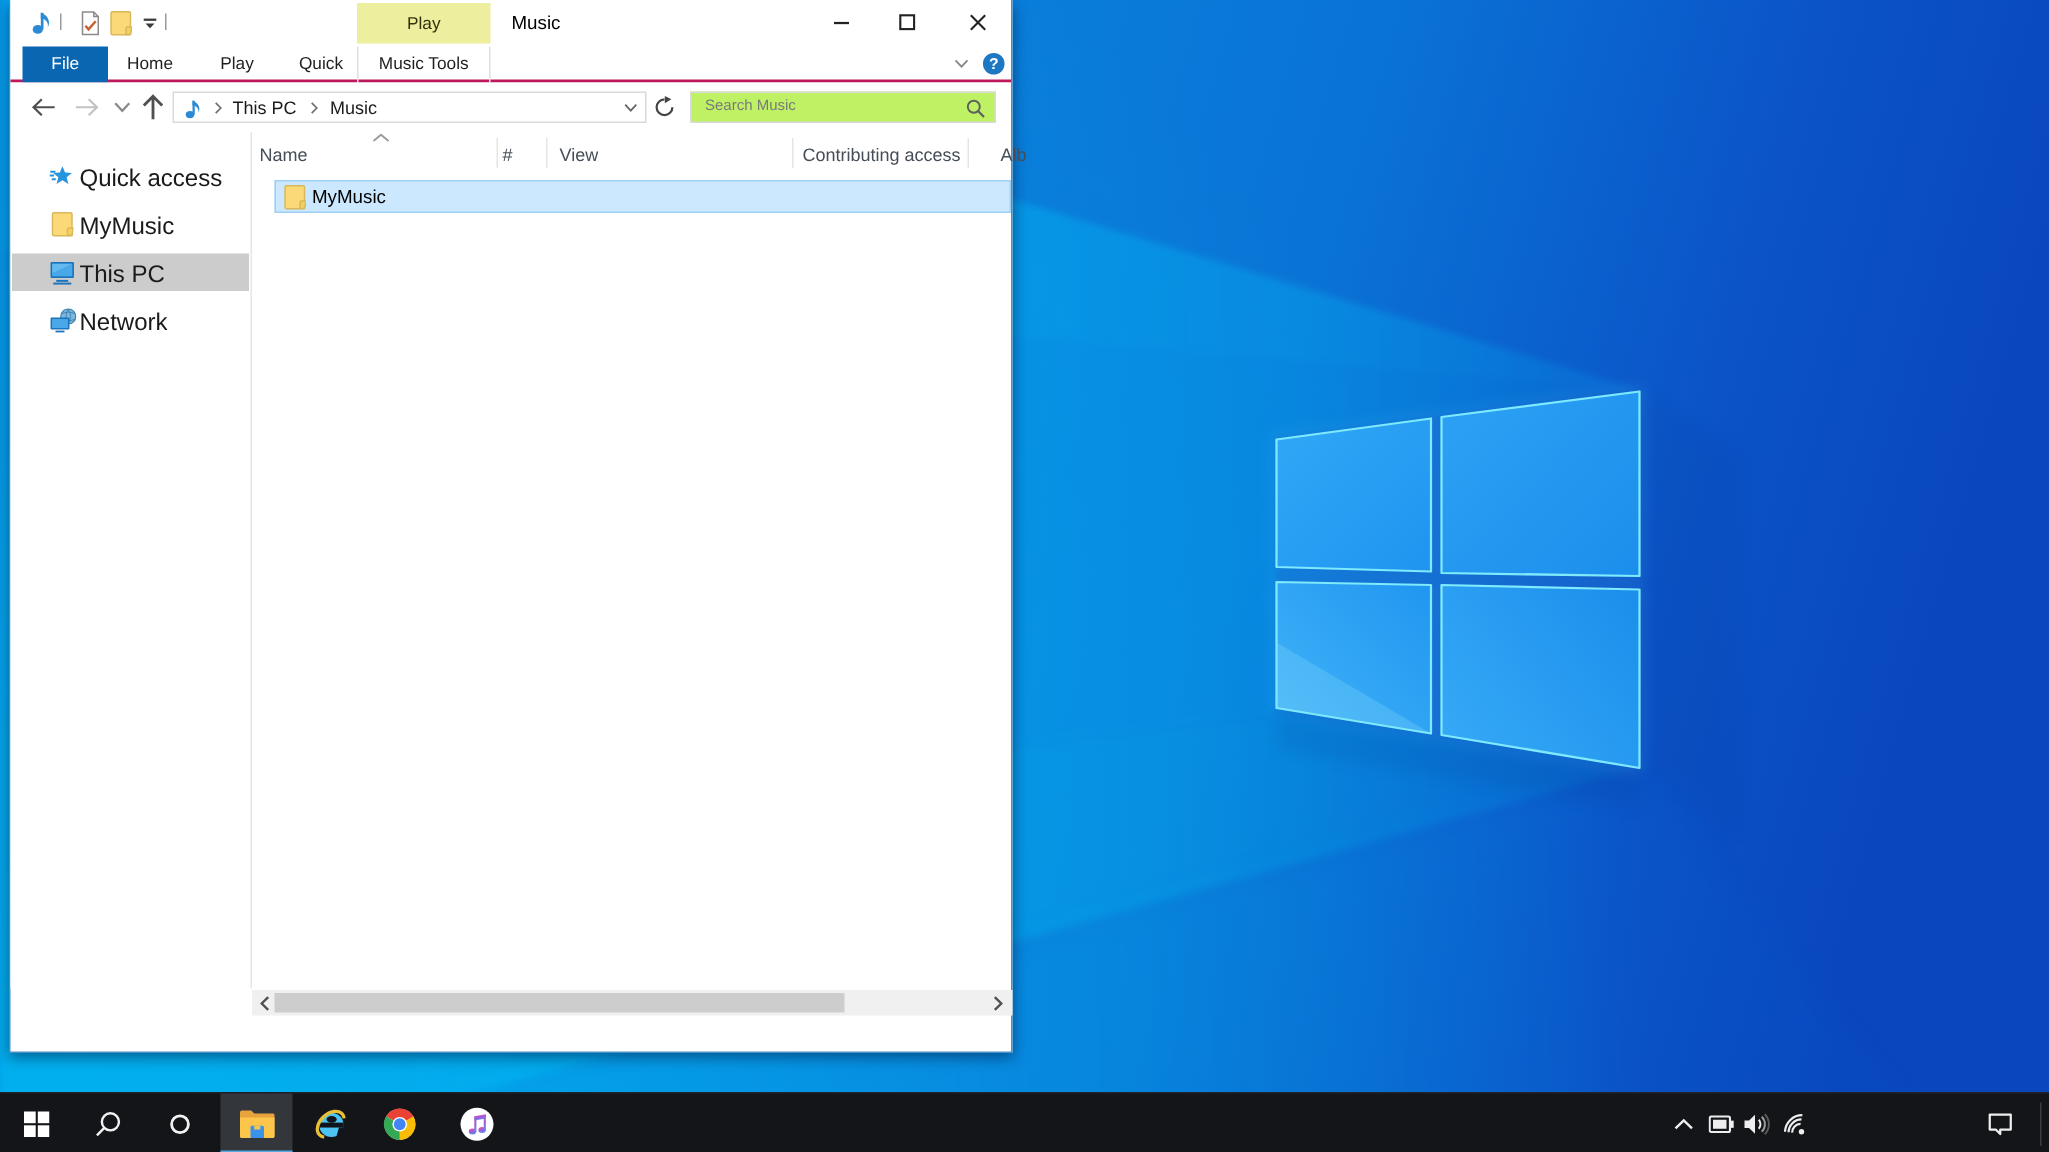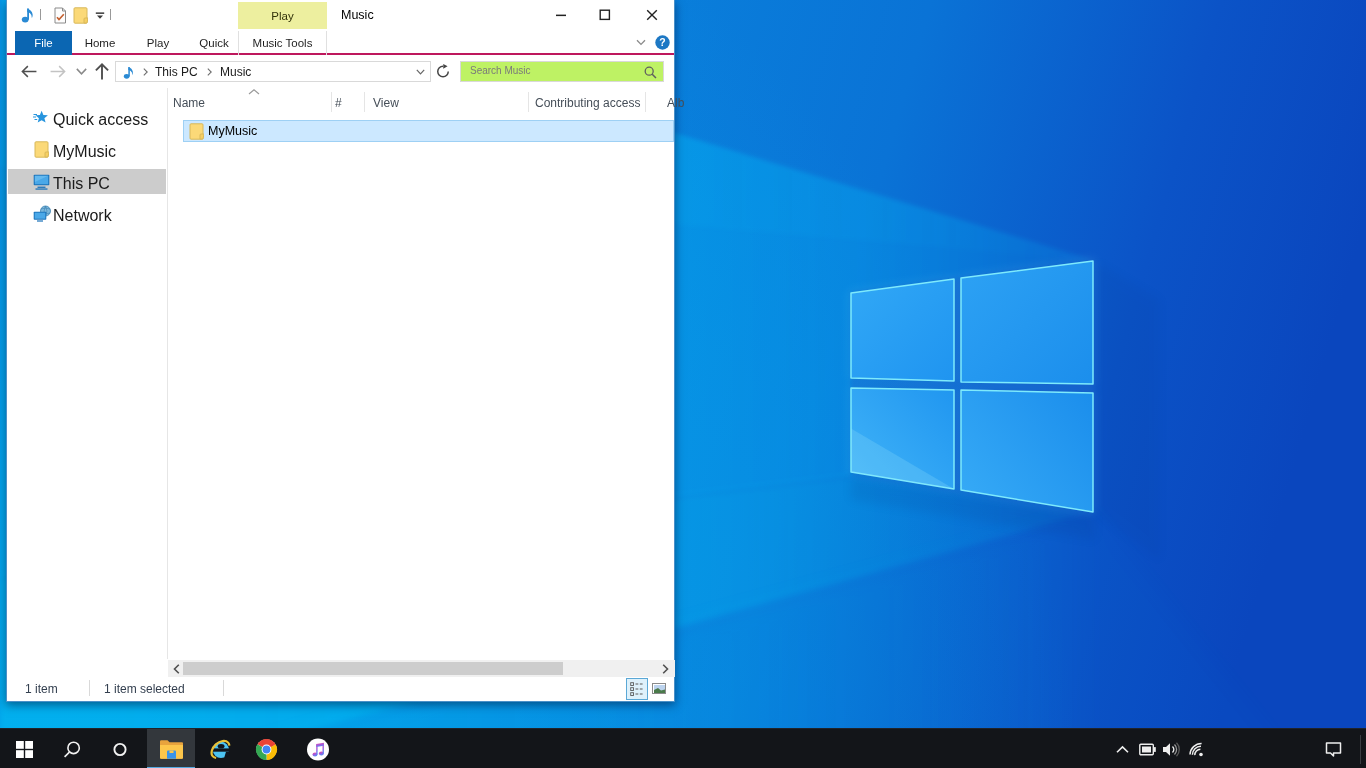--- a/index.html
+++ b/index.html
@@ -301,45 +301,20 @@
     <div class="hscroll">
       <svg class="abs" style="left:5px;top:4px" width="7" height="10" viewBox="0 0 7 10">
           <path d="M5.8 0.8 L1.5 5 L5.8 9.2" stroke="#505050" stroke-width="1.6" fill="none"></path>
         </svg>
       <div class="hthumb"></div>
       <svg class="abs" style="left:494px;top:4px" width="7" height="10" viewBox="0 0 7 10">
           <path d="M1.2 0.8 L5.5 5 L1.2 9.2" stroke="#505050" stroke-width="1.6" fill="none"></path>
         </svg>
     </div>
 
-    <div class="status">
-      <span class="abs" style="left:18px;top:5px">1 item</span>
-      <div class="ssep" style="left:82px"></div>
-      <span class="abs" style="left:97px;top:5px">1 item selected</span>
-      <div class="ssep" style="left:216px"></div>
-
-      <div class="abs" style="left:619px;top:1px;width:22px;height:22px;border:1px solid #5ba8d6;background:#def1fb">
-        <svg class="abs" style="left:3px;top:3px" width="14" height="14" viewBox="0 0 14 14">
-          <g stroke="#5a5a5a" stroke-width="0.9" fill="none">
-            <rect x="0.7" y="0.7" width="2.8" height="2.8"></rect>
-              <rect x="0.7" y="5.7" width="2.8" height="2.8"></rect>
-              <rect x="0.7" y="10.7" width="2.8" height="2.8"></rect>
-          </g>
-          <g stroke="#5a5a5a" stroke-width="1.1">
-            <path d="M5.5 2 L8.3 2 M9.8 2 L12.6 2 M5.5 7 L8.3 7 M9.8 7 L12.6 7 M5.5 12 L8.3 12 M9.8 12 L12.6 12"></path>
-          </g>
-        </svg>
-      </div>
-      <div class="abs" style="left:645px;top:6px;width:14px;height:11px;border:1px solid #8a8a8a;background:#fff">
-        <svg class="abs" style="left:1px;top:1px" width="11" height="8" viewBox="0 0 11 8">
-          <rect width="11" height="8" fill="#bcd3ee"></rect>
-          <path d="M0 8 L0 5 L4 3 L7 5.5 L11 4.5 L11 8 Z" fill="#4a7a4a"></path>
-        </svg>
-      </div>
-    </div>
   </div>
 
   <div class="taskbar">
 
     <svg class="tbicon" style="left:16px;width:17px" width="17" height="17" viewBox="0 0 17 17">
       <rect x="0" y="0" width="7.8" height="7.8" fill="#fff"></rect>
       <rect x="9.2" y="0" width="7.8" height="7.8" fill="#fff"></rect>
       <rect x="0" y="9.2" width="7.8" height="7.8" fill="#fff"></rect>
       <rect x="9.2" y="9.2" width="7.8" height="7.8" fill="#fff"></rect>
     </svg>

